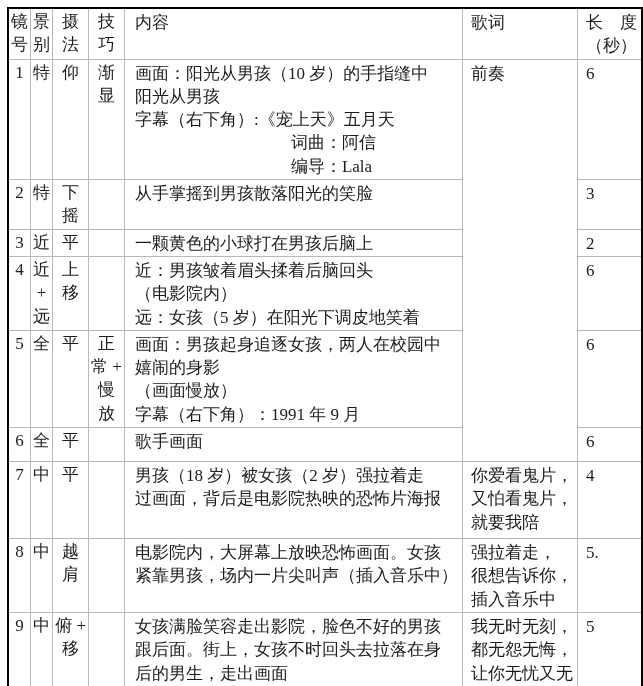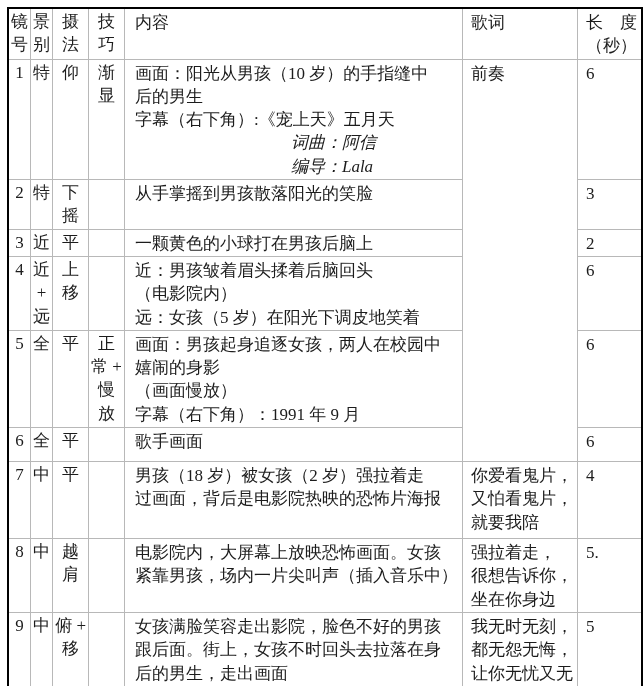--- a/index.html
+++ b/index.html
@@ -20,21 +20,21 @@
     font-size:17px;
     line-height:23.3px;
     font-weight:normal;
     overflow:hidden;
     box-sizing:border-box;
   }
   .c{text-align:center;padding:1px 2px;}
   .l{text-align:left;padding:2px 4px 1px 8px;}
   .col-content{padding-left:10px;}
   .line{white-space:nowrap;}
-  .line-indent{padding-left:156px;font-style:italic;}
+  .line-indent{padding-left:156px;}
 </style>
 </head>
 <body>
 
 <table class="storyboard">
   <colgroup>
     <col style="width:26px">
       <col style="width:39px">
       <col style="width:49px">
     <col style="width:45px">
@@ -80,21 +80,21 @@
         </td>
     <td class="c">
           <div class="line">仰</div>
         </td>
     <td class="c">
           <div class="line">渐</div>
           <div class="line">显</div>
         </td>
     <td class="l col-content">
           <div class="line">画面：阳光从男孩（10 岁）的手指缝中</div>
-          <div class="line">后的男生</div>
+          <div class="line">阳光从男孩</div>
           <div class="line">字幕（右下角）:《宠上天》五月天</div>
           <div class="line line-indent">词曲：阿信</div>
           <div class="line line-indent">编导：Lala</div>
         </td>
     <td class="l" rowspan="6">
           <div class="line">前奏</div>
         </td>
     <td class="l">6</td>
   </tr>
 
@@ -218,21 +218,21 @@
           <div class="line">肩</div>
         </td>
     <td class="c"></td>
     <td class="l col-content">
           <div class="line">电影院内，大屏幕上放映恐怖画面。女孩</div>
           <div class="line">紧靠男孩，场内一片尖叫声（插入音乐中）</div>
         </td>
     <td class="l">
           <div class="line">强拉着走，</div>
           <div class="line">很想告诉你，</div>
-          <div class="line">坐在你身边</div>
+          <div class="line">插入音乐中</div>
         </td>
     <td class="l">5.</td>
   </tr>
 
   <tr style="height:92px">
     <td class="c">9</td>
     <td class="c">
           <div class="line">中</div>
         </td>
     <td class="c">

